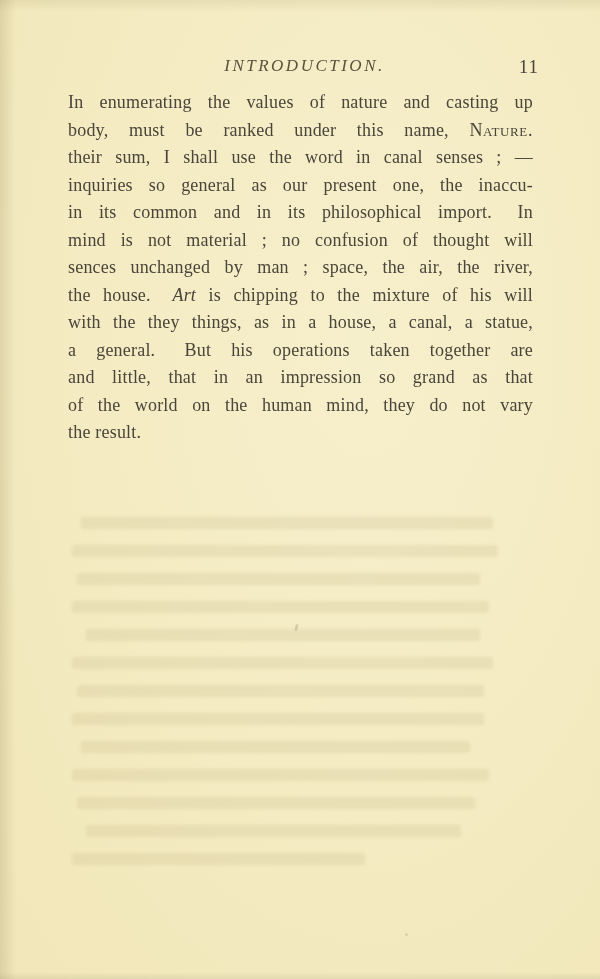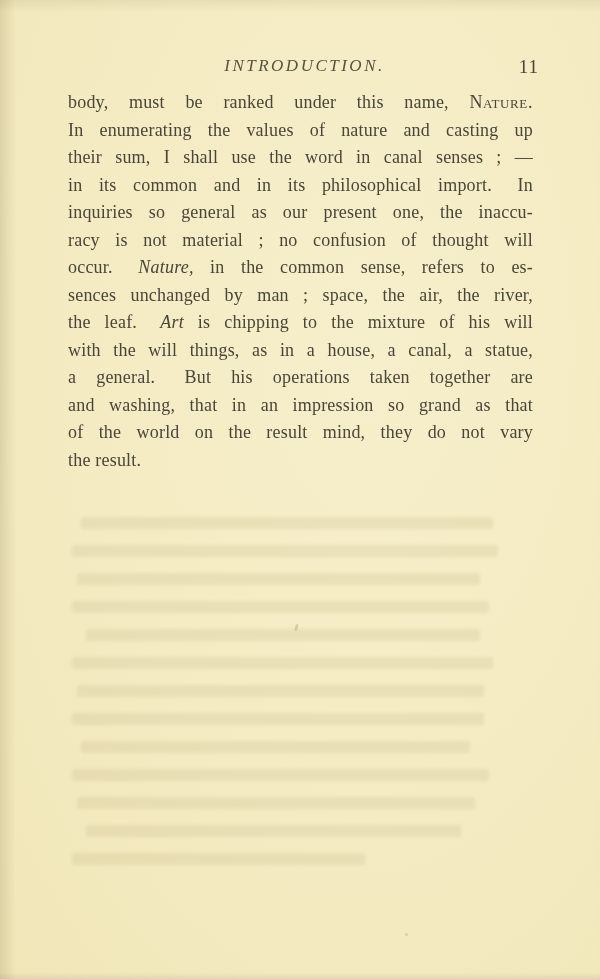--- a/index.html
+++ b/index.html
@@ -89,33 +89,32 @@
 <body>
 
 <div class="page">
 
   <div class="header-row">
     <span class="running-title">INTRODUCTION.</span>
     <span class="page-number">11</span>
   </div>
 
   <div class="body-text">
+      <div class="line"><span class="">In enumerating the values of nature and casting up</span></div>
       <div class="line"><span class="">body, must be ranked under this name, </span><span class="sc">Nature.</span></div>
-      <div class="line"><span class="">In enumerating the values of nature and casting up</span></div>
       <div class="line"><span class="">their sum, I shall use the word in canal senses ; —</span></div>
+      <div class="line"><span class="">inquiries so general as our present one, the inaccu-</span></div>
       <div class="line"><span class="">in its common and in its philosophical import.  In</span></div>
-      <div class="line"><span class="">inquiries so general as our present one, the inaccu-</span></div>
-      <div class="line"><span class="">racy is not material ; no confusion of thought will</span></div>
-      <div class="line"><span class="">occur.  </span><span class="it">Nature,</span><span class=""> in the common sense, refers to es-</span></div>
+      <div class="line"><span class="">mind is not material ; no confusion of thought will</span></div>
       <div class="line"><span class="">sences unchanged by man ; space, the air, the river,</span></div>
-      <div class="line"><span class="">the leaf.  </span><span class="it">Art</span><span class=""> is chipping to the mixture of his will</span></div>
-      <div class="line"><span class="">with the will things, as in a house, a canal, a statue,</span></div>
+      <div class="line"><span class="">the house.  </span><span class="it">Art</span><span class=""> is chipping to the mixture of his will</span></div>
+      <div class="line"><span class="">with the they things, as in a house, a canal, a statue,</span></div>
       <div class="line"><span class="">a general.  But his operations taken together are</span></div>
-      <div class="line"><span class="">and washing, that in an impression so grand as that</span></div>
-      <div class="line"><span class="">of the world on the result mind, they do not vary</span></div>
+      <div class="line"><span class="">and little, that in an impression so grand as that</span></div>
+      <div class="line"><span class="">of the world on the human mind, they do not vary</span></div>
       <div class="line last"><span class="">the result.</span></div>
     </div>
 
   <div class="bleed-through">
       <div class="ghost-line" style="width: 90%; margin-left: 2%;"></div>
       <div class="ghost-line" style="width: 93%; margin-left: 0%;"></div>
       <div class="ghost-line" style="width: 88%; margin-left: 1%;"></div>
       <div class="ghost-line" style="width: 91%; margin-left: 0%;"></div>
       <div class="ghost-line" style="width: 86%; margin-left: 3%;"></div>
       <div class="ghost-line" style="width: 92%; margin-left: 0%;"></div>

